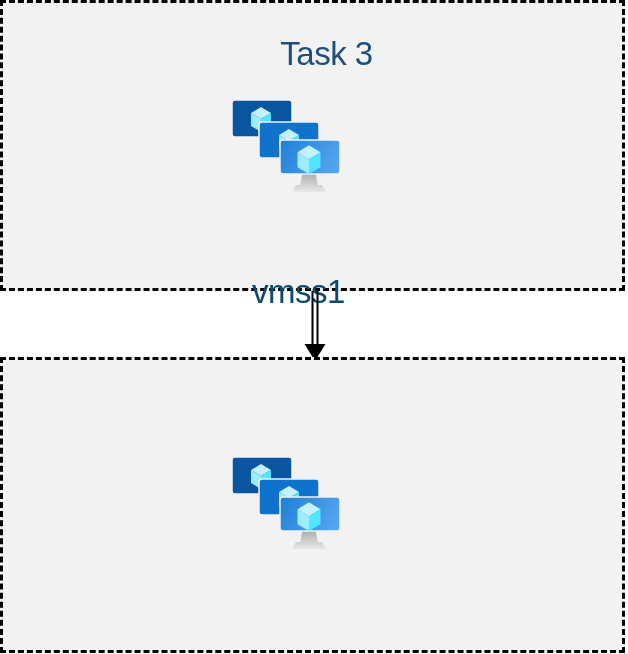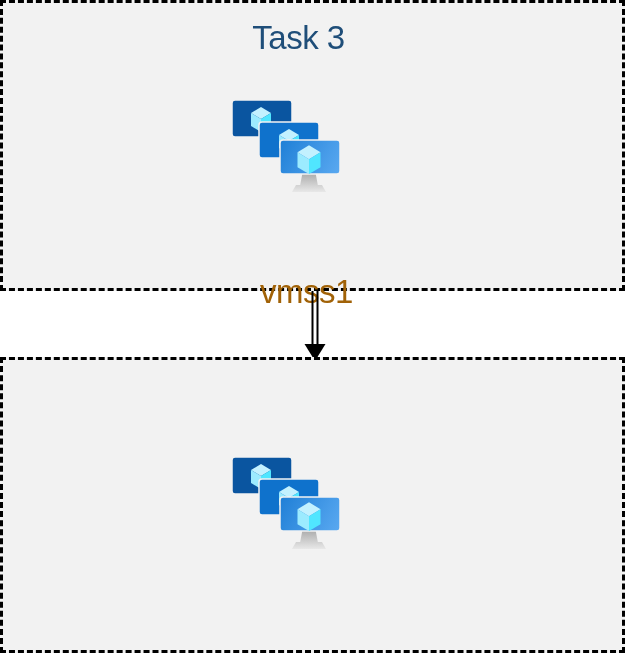--- a/index.html
+++ b/index.html
@@ -30,34 +30,33 @@
     position: absolute;
     left: 1px;
     width: 595px;
     text-align: center;
     color: #1f4e79;
     font-size: 33px;
     line-height: 36px;
     letter-spacing: -0.5px;
     white-space: pre;
   }
-  .title-top    { top: 20px; }
+  .title-top    { top: 36px; padding-left: 28px; }
   .title-bottom { top: 393px; }
 
   .box-label {
     position: absolute;
     left: 1px;
     width: 595px;
     text-align: center;
-    color: #a16207;
+    color: #0c4a6e;
     font-size: 33px;
     line-height: 37px;
     letter-spacing: -0.5px;
     white-space: pre;
-    padding-left: 8px;
   }
   .label-top    { top: 199px; }
   .label-bottom { top: 574px; }
   .box-label .line { display: block; }
 
   .vmss-icon {
     position: absolute;
     left: 229px;
     width: 112px;
     height: 96px;

